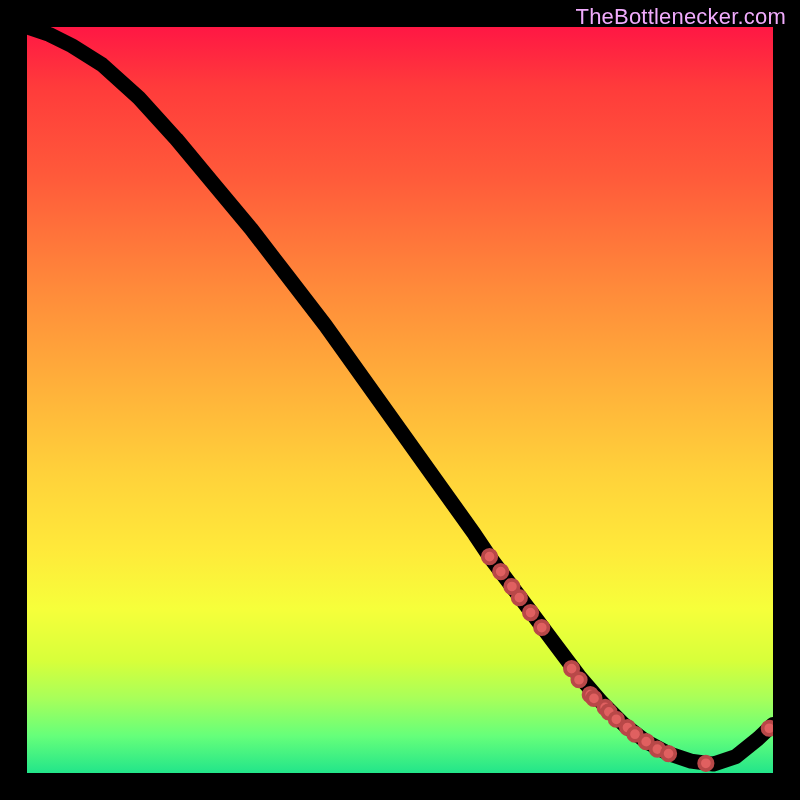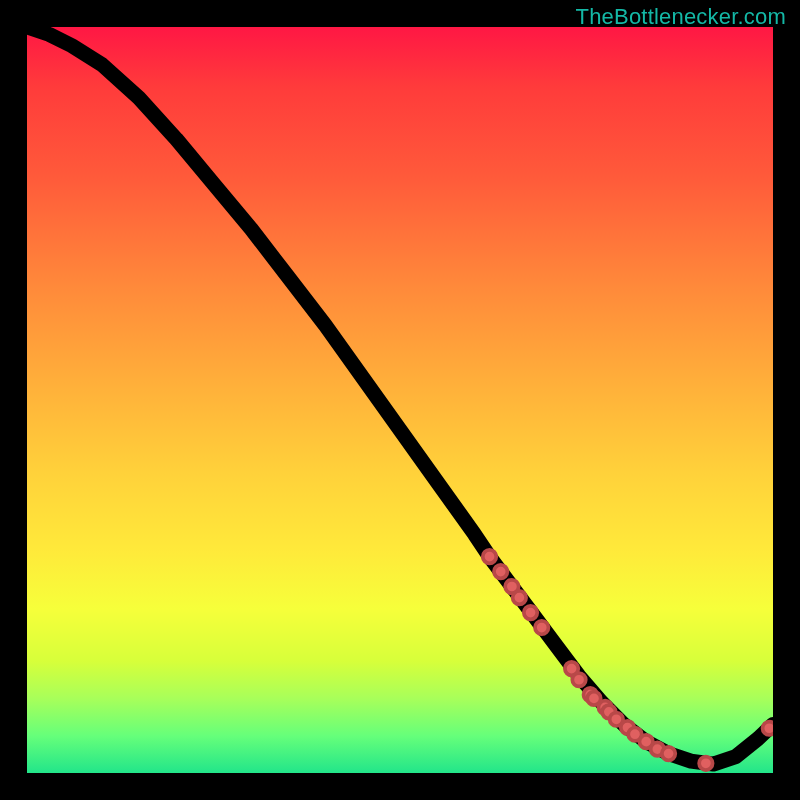--- a/index.html
+++ b/index.html
@@ -14,21 +14,21 @@
   .frame {
     position: relative;
     width: 800px;
     height: 800px;
     background: #000;
   }
   .watermark {
     position: absolute;
     top: 4px;
     right: 14px;
-    color: #14b8a6;
+    color: #f0abfc;
     font-size: 22px;
     font-weight: 500;
     letter-spacing: 0.2px;
     z-index: 30;
   }
   .plot {
     position: absolute;
     left: 27px;
     top: 27px;
     width: 746px;

